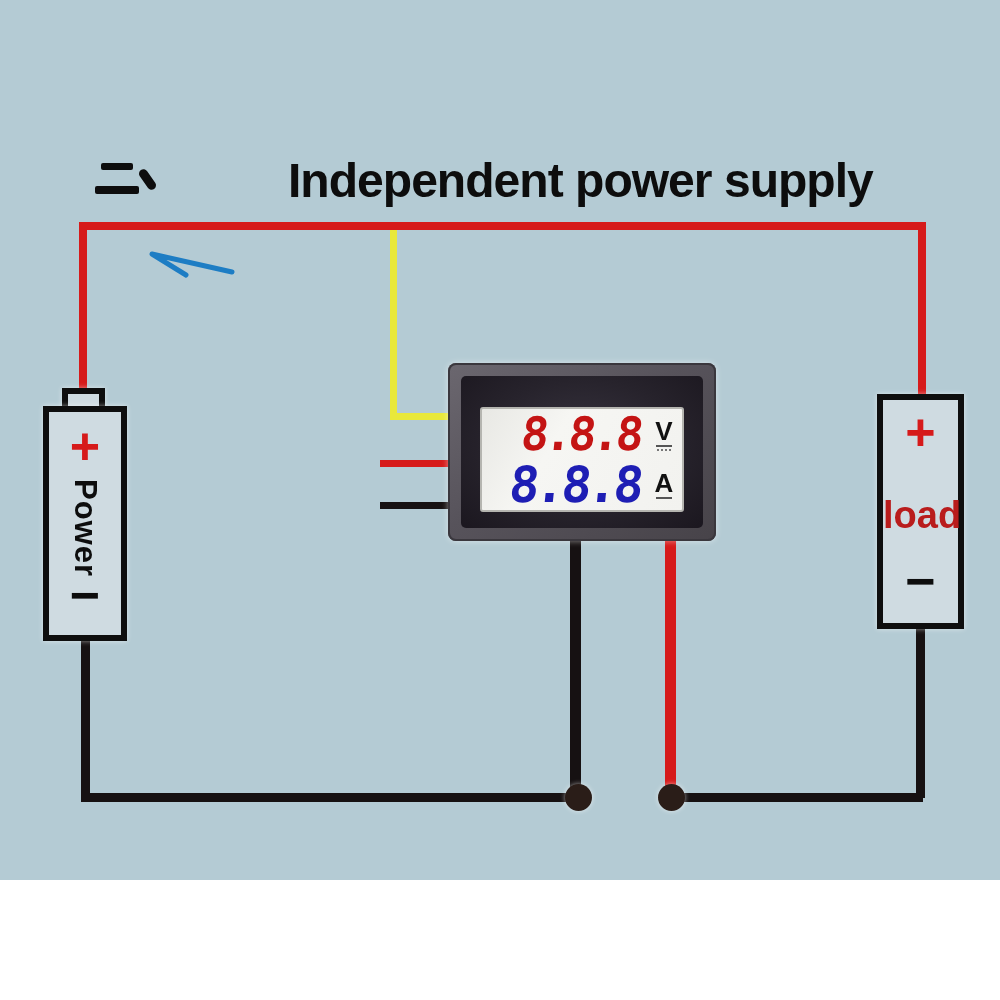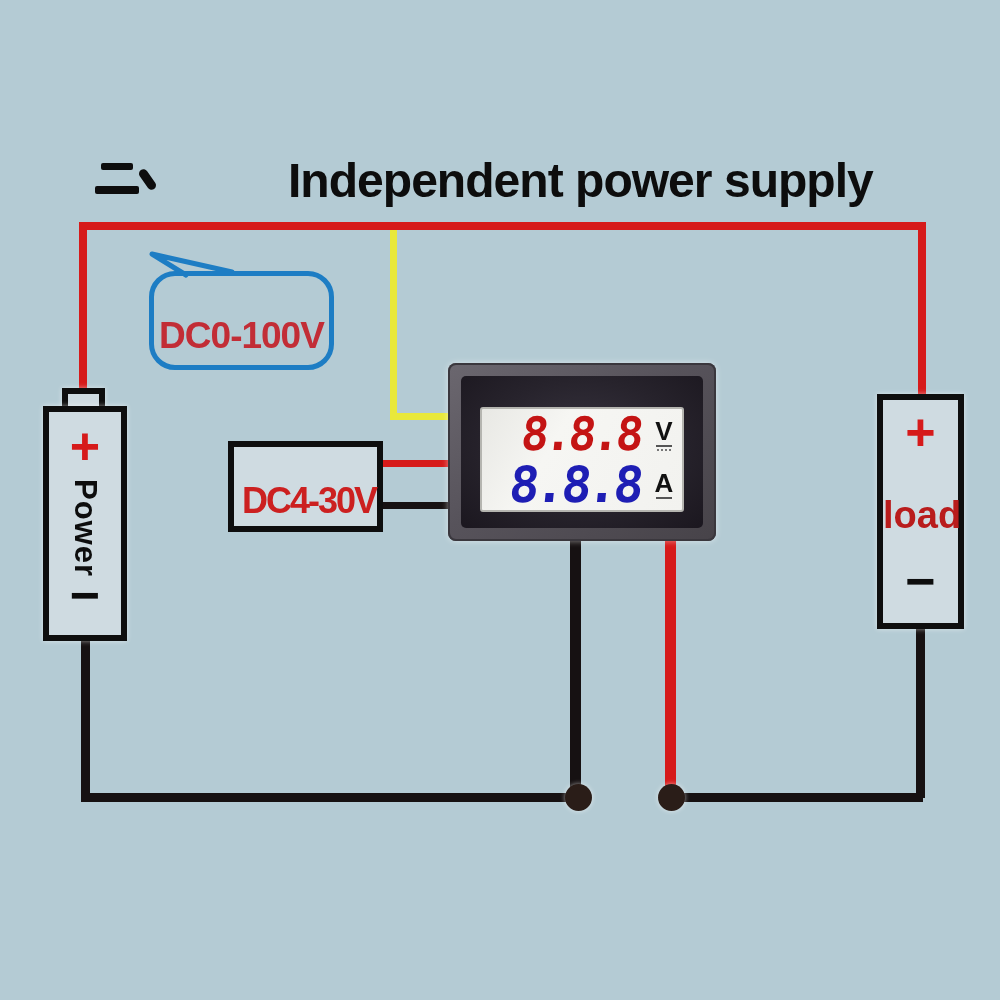--- a/index.html
+++ b/index.html
@@ -1,17 +1,17 @@
 <!DOCTYPE html>
 <html><head>
 <meta charset="utf-8">
 <style>
   html,body{margin:0;padding:0;}
   #canvas{
-    position:relative;width:1000px;height:1000px;overflow:hidden;
+    position:relative;width:1000px;height:880px;overflow:hidden;
     background:var(--c-background,#b4cbd4);
     font-family:"Liberation Sans",sans-serif;
     text-decoration:underline;
   }
   
   .page-title{
     position:absolute;left:288px;top:152px;width:600px;
     font-size:49px;font-weight:bold;letter-spacing:-1px;
     color:var(--c-title-text,#0d0d0d);white-space:nowrap;
     transform:scaleX(.98);transform-origin:left top;
@@ -116,27 +116,21 @@
   <div class="wire w-black" style="left:81px;top:793px;width:500px;height:9px;"></div>
   <div class="wire w-black" style="left:671px;top:793px;width:252px;height:9px;"></div>
   <div class="wire w-black" style="left:916px;top:626px;width:9px;height:172px;"></div>
 
   <div class="junction" style="left:565px;top:784px;"></div>
   <div class="junction" style="left:658px;top:784px;"></div>
 
   <svg class="callout-tail" viewBox="0 0 110 45">
     <polyline points="92,29 12,11 46,32" fill="none" stroke="#1d7dc4" stroke-width="5" stroke-linecap="round" stroke-linejoin="round"></polyline>
   </svg>
-  <div class="callout">
-    <span class="callout-label">DC0-100V</span>
-  </div>
 
-  <div class="supply-box">
-    <span class="supply-label">DC4-30V</span>
-  </div>
 
   <div class="meter-frame">
     <div class="meter-bezel"></div>
     <div class="meter-display">
       <div class="meter-row">
         <span class="digits volts">8.8.8</span>
         <span class="unit-cell">
           <span class="unit">V</span>
           <span class="dc-mark"></span>
           <span class="dc-mark-dash"></span>

